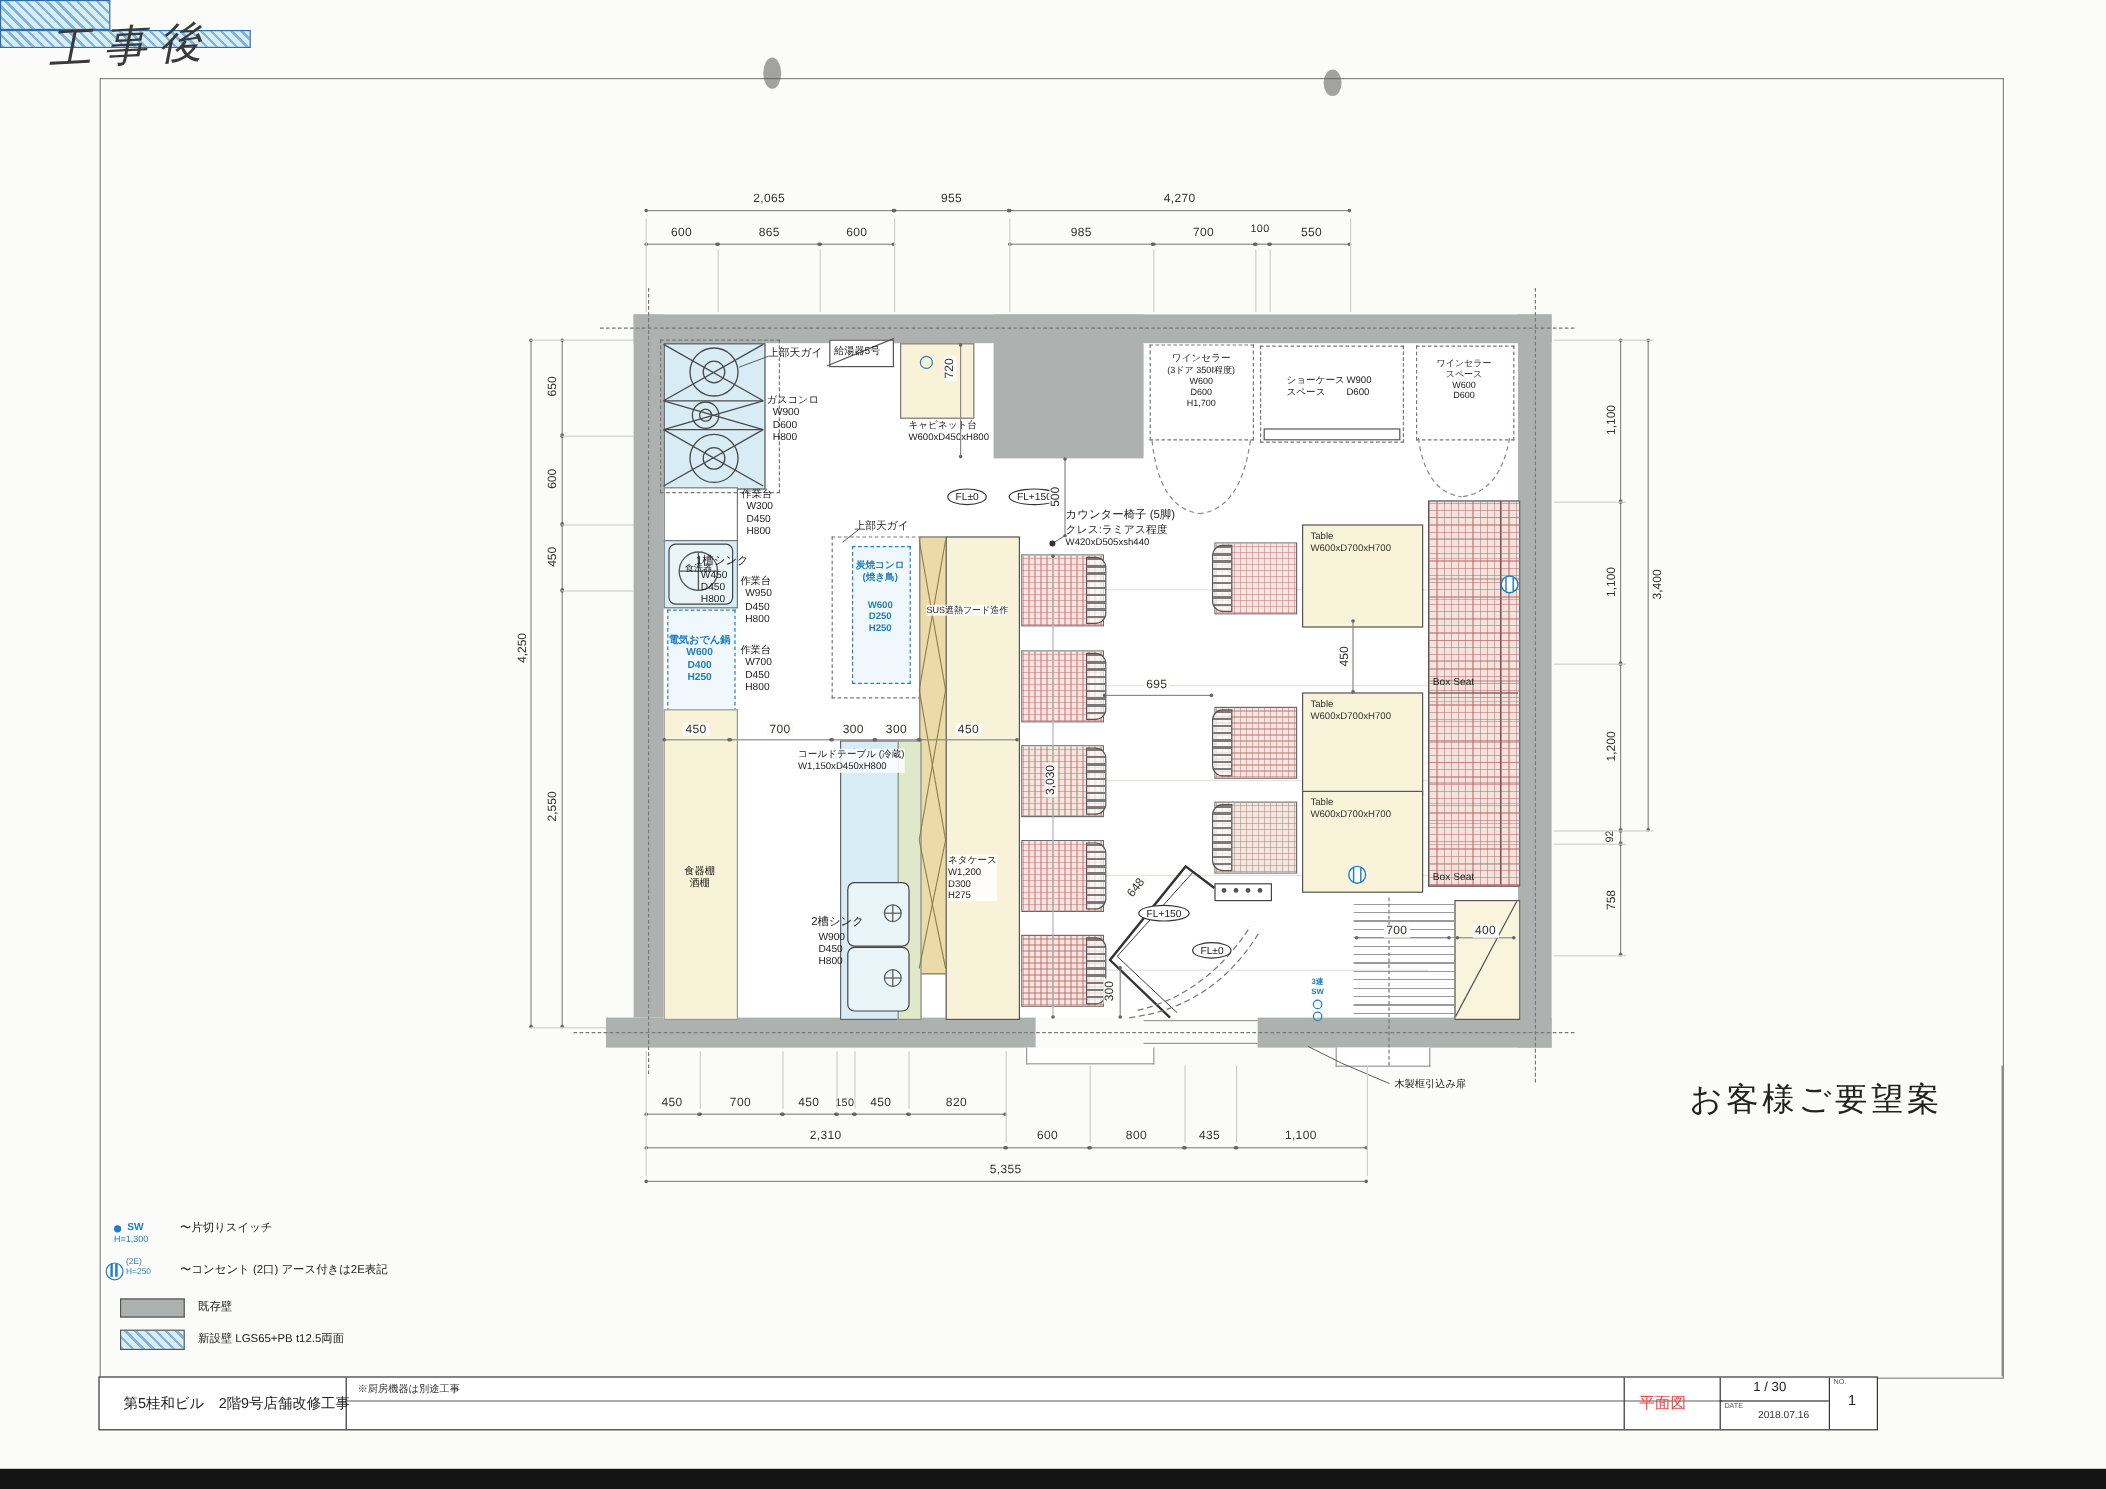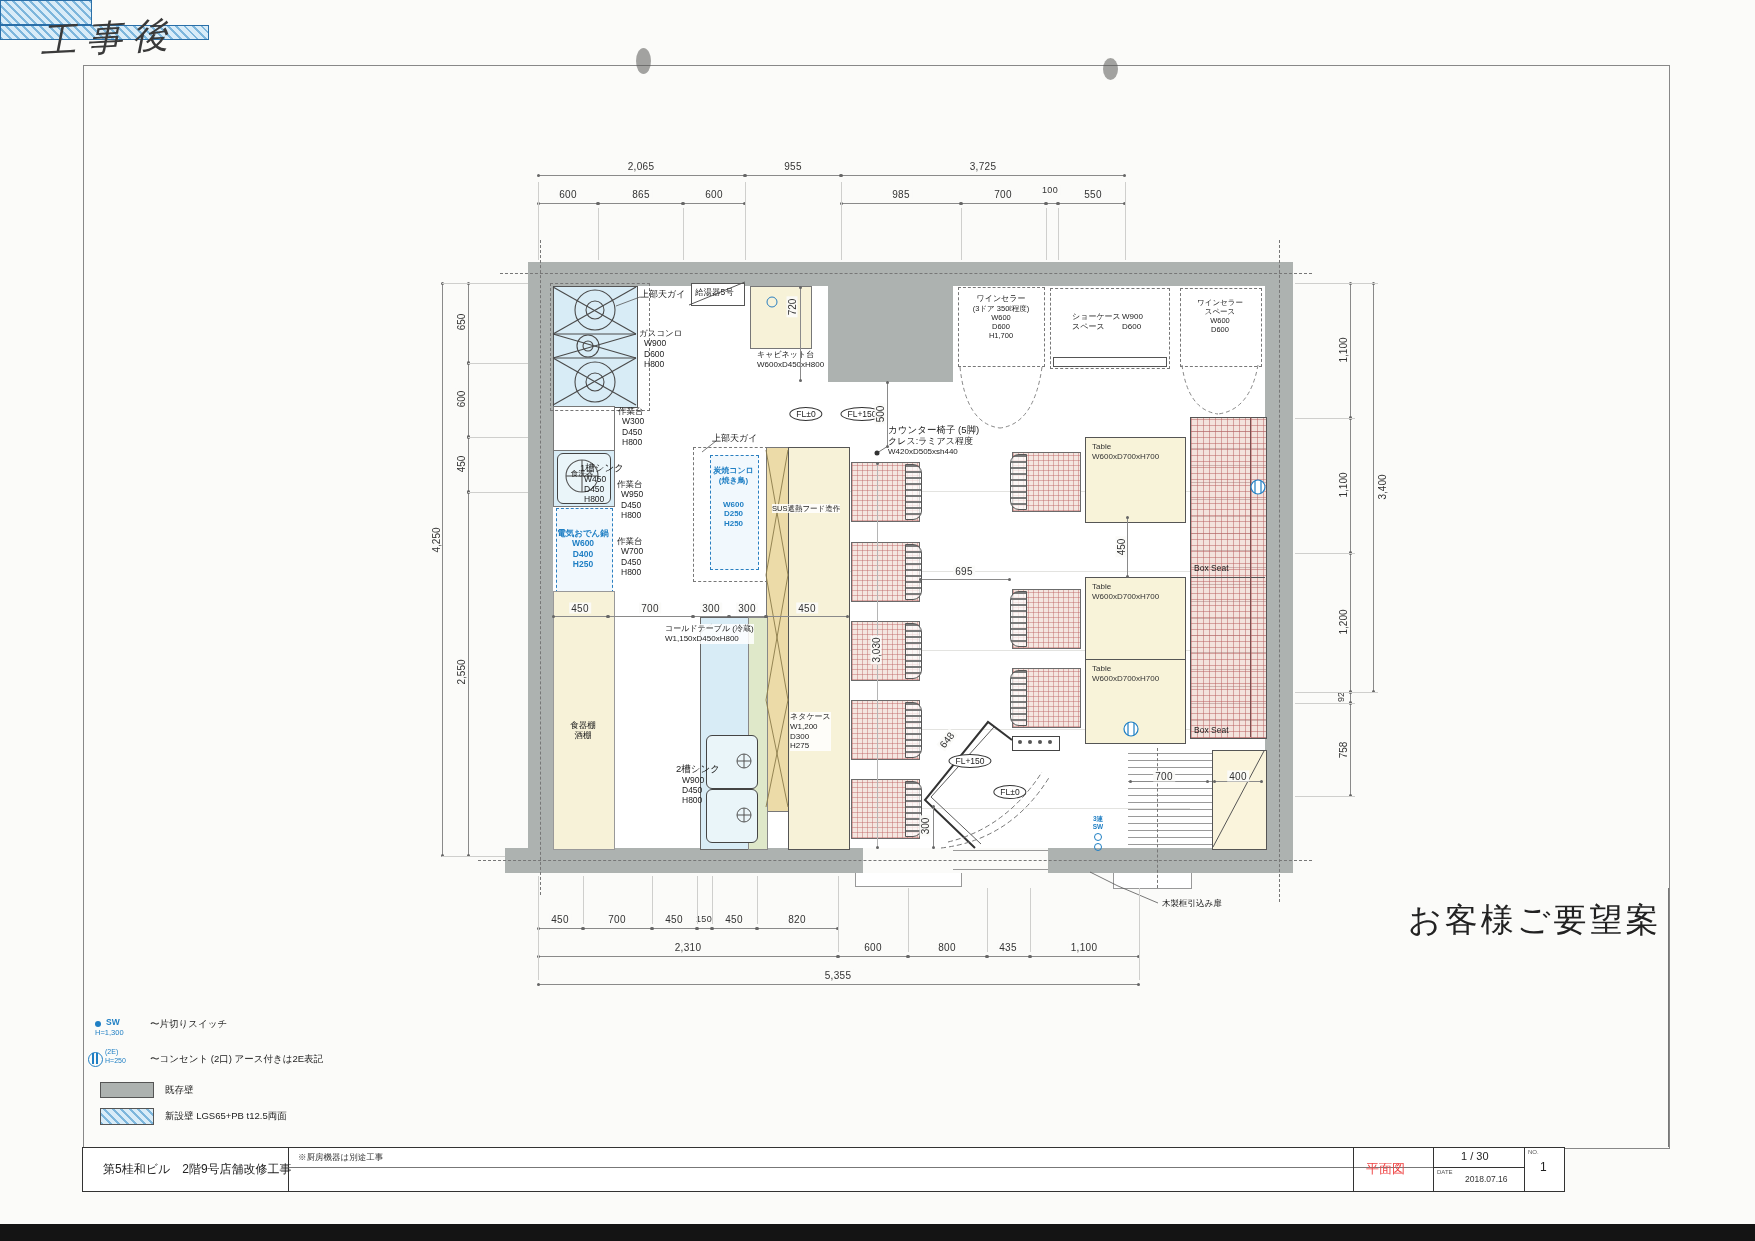--- a/index.html
+++ b/index.html
@@ -55,21 +55,21 @@
   .chair.cc .back{right:-3px;border-radius:0 9px 9px 0}
   .chair.tc .back{left:-3px;border-radius:9px 0 0 9px}
   .tbl{position:absolute;border:1.2px solid #555;background:#f8f3d9;font-size:8px;line-height:1.25;padding:4px 0 0 6px;color:#333}
   .guides{position:absolute;background:#e3e3e0;height:1px}
   .sheetline{position:absolute;border:1px solid #777}
   .tb-cell{position:absolute;font-size:9px;color:#222}
   .swatch{position:absolute;border:1px solid #555}
   svg.lay{position:absolute;left:0;top:0;pointer-events:none}
   .hand{position:absolute;font-family:"Liberation Serif",serif;font-style:italic;font-size:36px;
     letter-spacing:10px;color:#3a3a3a;transform:rotate(-3deg)}
-  .bigtitle{position:absolute;font-size:33px;letter-spacing:3px;color:#222}
+  .bigtitle{position:absolute;font-size:27px;letter-spacing:3px;color:#222}
   .punch{position:absolute;background:#5a5a58;border-radius:50%;opacity:.55}
 </style>
 </head>
 <body>
 
 <div id="sheet">
 
   <div class="hand" style="left:40px;top:14px">工事後</div>
 
   <div class="sheetline" style="left:83px;top:65px;width:1585px;height:1082px;border-color:#888;background:transparent"></div>
@@ -407,21 +407,21 @@
     <span>SW</span>
     <span style="width:6px;height:6px;border:1px solid #1f7fc4;border-radius:50%;margin-top:2px"></span>
     <span style="width:6px;height:6px;border:1px solid #1f7fc4;border-radius:50%;margin-top:2px"></span>
   </div>
 
   <div class="dh" style="left:538px;top:175px;width:207px"></div>
   <div class="dh" style="left:745px;top:175px;width:96px"></div>
   <div class="dh" style="left:841px;top:175px;width:284px"></div>
   <span class="dl" style="left:641px;top:166px">2,065</span>
   <span class="dl" style="left:793px;top:166px">955</span>
-  <span class="dl" style="left:983px;top:166px">3,725</span>
+  <span class="dl" style="left:983px;top:166px">4,270</span>
 
   <div class="dh" style="left:538px;top:203px;width:60px"></div>
   <div class="dh" style="left:598px;top:203px;width:85px"></div>
   <div class="dh" style="left:683px;top:203px;width:62px"></div>
   <div class="dh" style="left:841px;top:203px;width:120px"></div>
   <div class="dh" style="left:961px;top:203px;width:85px"></div>
   <div class="dh" style="left:1046px;top:203px;width:12px"></div>
   <div class="dh" style="left:1058px;top:203px;width:67px"></div>
   <span class="dl" style="left:568px;top:194px">600</span>
   <span class="dl" style="left:641px;top:194px">865</span>

